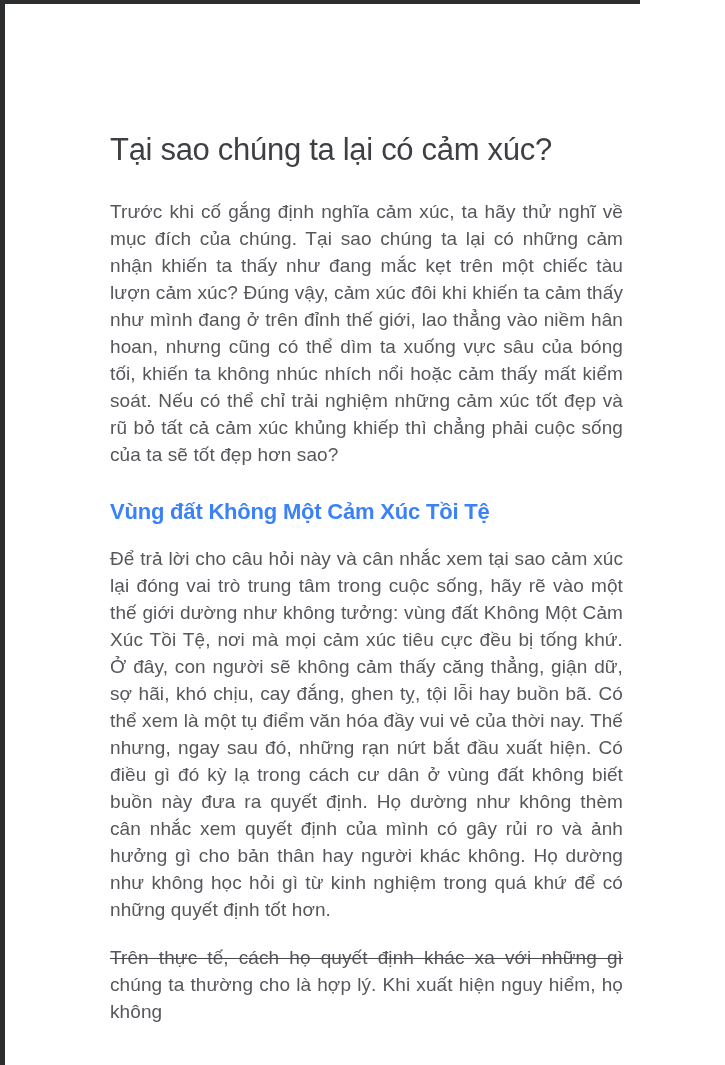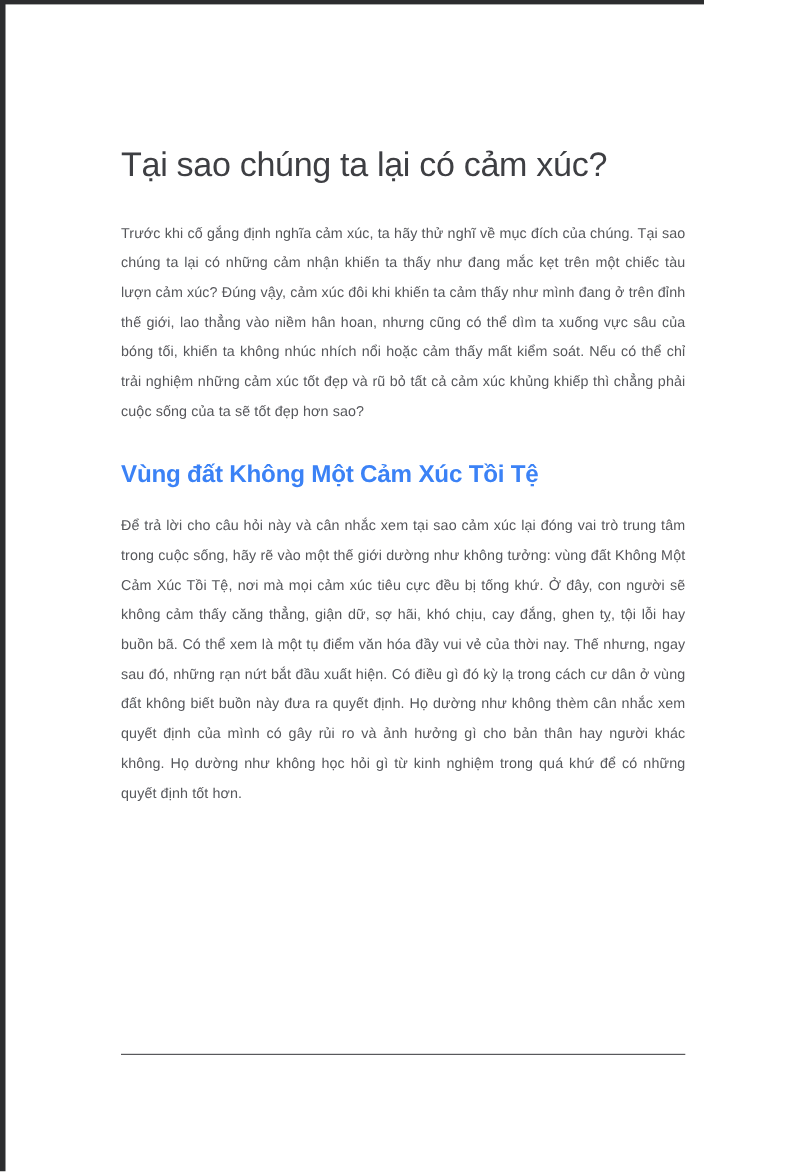--- a/index.html
+++ b/index.html
@@ -29,21 +29,21 @@
     margin-top: 124px;
     font-size: 31px;
     font-weight: 400;
     line-height: 44px;
     letter-spacing: -0.3px;
     color: #3e3f43;
     text-align: left;
   }
   .body-para {
     margin: 0;
-    font-size: 13px;
+    font-size: 19px;
     font-weight: 400;
     line-height: 27px;
     color: #56575b;
     text-align: justify;
     letter-spacing: 0.1px;
     hyphens: none;
   }
   .para-1 { margin-top: 26px; }
   .section-heading {
     margin: 0;
@@ -97,18 +97,19 @@
   <main class="content">
 
     <h1 class="chapter-title">Tại sao chúng ta lại có cảm xúc?</h1>
 
     <p class="body-para para-1">Trước khi cố gắng định nghĩa cảm xúc, ta hãy thử nghĩ về mục đích của chúng. Tại sao chúng ta lại có những cảm nhận khiến ta thấy như đang mắc kẹt trên một chiếc tàu lượn cảm xúc? Đúng vậy, cảm xúc đôi khi khiến ta cảm thấy như mình đang ở trên đỉnh thế giới, lao thẳng vào niềm hân hoan, nhưng cũng có thể dìm ta xuống vực sâu của bóng tối, khiến ta không nhúc nhích nổi hoặc cảm thấy mất kiểm soát. Nếu có thể chỉ trải nghiệm những cảm xúc tốt đẹp và rũ bỏ tất cả cảm xúc khủng khiếp thì chẳng phải cuộc sống của ta sẽ tốt đẹp hơn sao?</p>
 
     <h2 class="section-heading">Vùng đất Không Một Cảm Xúc Tồi Tệ</h2>
 
     <p class="body-para para-2">Để trả lời cho câu hỏi này và cân nhắc xem tại sao cảm xúc lại đóng vai trò trung tâm trong cuộc sống, hãy rẽ vào một thế giới dường như không tưởng: vùng đất Không Một Cảm Xúc Tồi Tệ, nơi mà mọi cảm xúc tiêu cực đều bị tống khứ. Ở đây, con người sẽ không cảm thấy căng thẳng, giận dữ, sợ hãi, khó chịu, cay đắng, ghen tỵ, tội lỗi hay buồn bã. Có thể xem là một tụ điểm văn hóa đầy vui vẻ của thời nay. Thế nhưng, ngay sau đó, những rạn nứt bắt đầu xuất hiện. Có điều gì đó kỳ lạ trong cách cư dân ở vùng đất không biết buồn này đưa ra quyết định. Họ dường như không thèm cân nhắc xem quyết định của mình có gây rủi ro và ảnh hưởng gì cho bản thân hay người khác không. Họ dường như không học hỏi gì từ kinh nghiệm trong quá khứ để có những quyết định tốt hơn.</p>
 
+    <p class="body-para para-3">Trên thực tế, cách họ quyết định khác xa với những gì chúng ta thường cho là hợp lý. Khi xuất hiện nguy hiểm, họ không</p>
   </main>
 
   <footer class="page-footer">
     <div class="footer-rule"></div>
   </footer>
 </div>
 
 </body></html>

